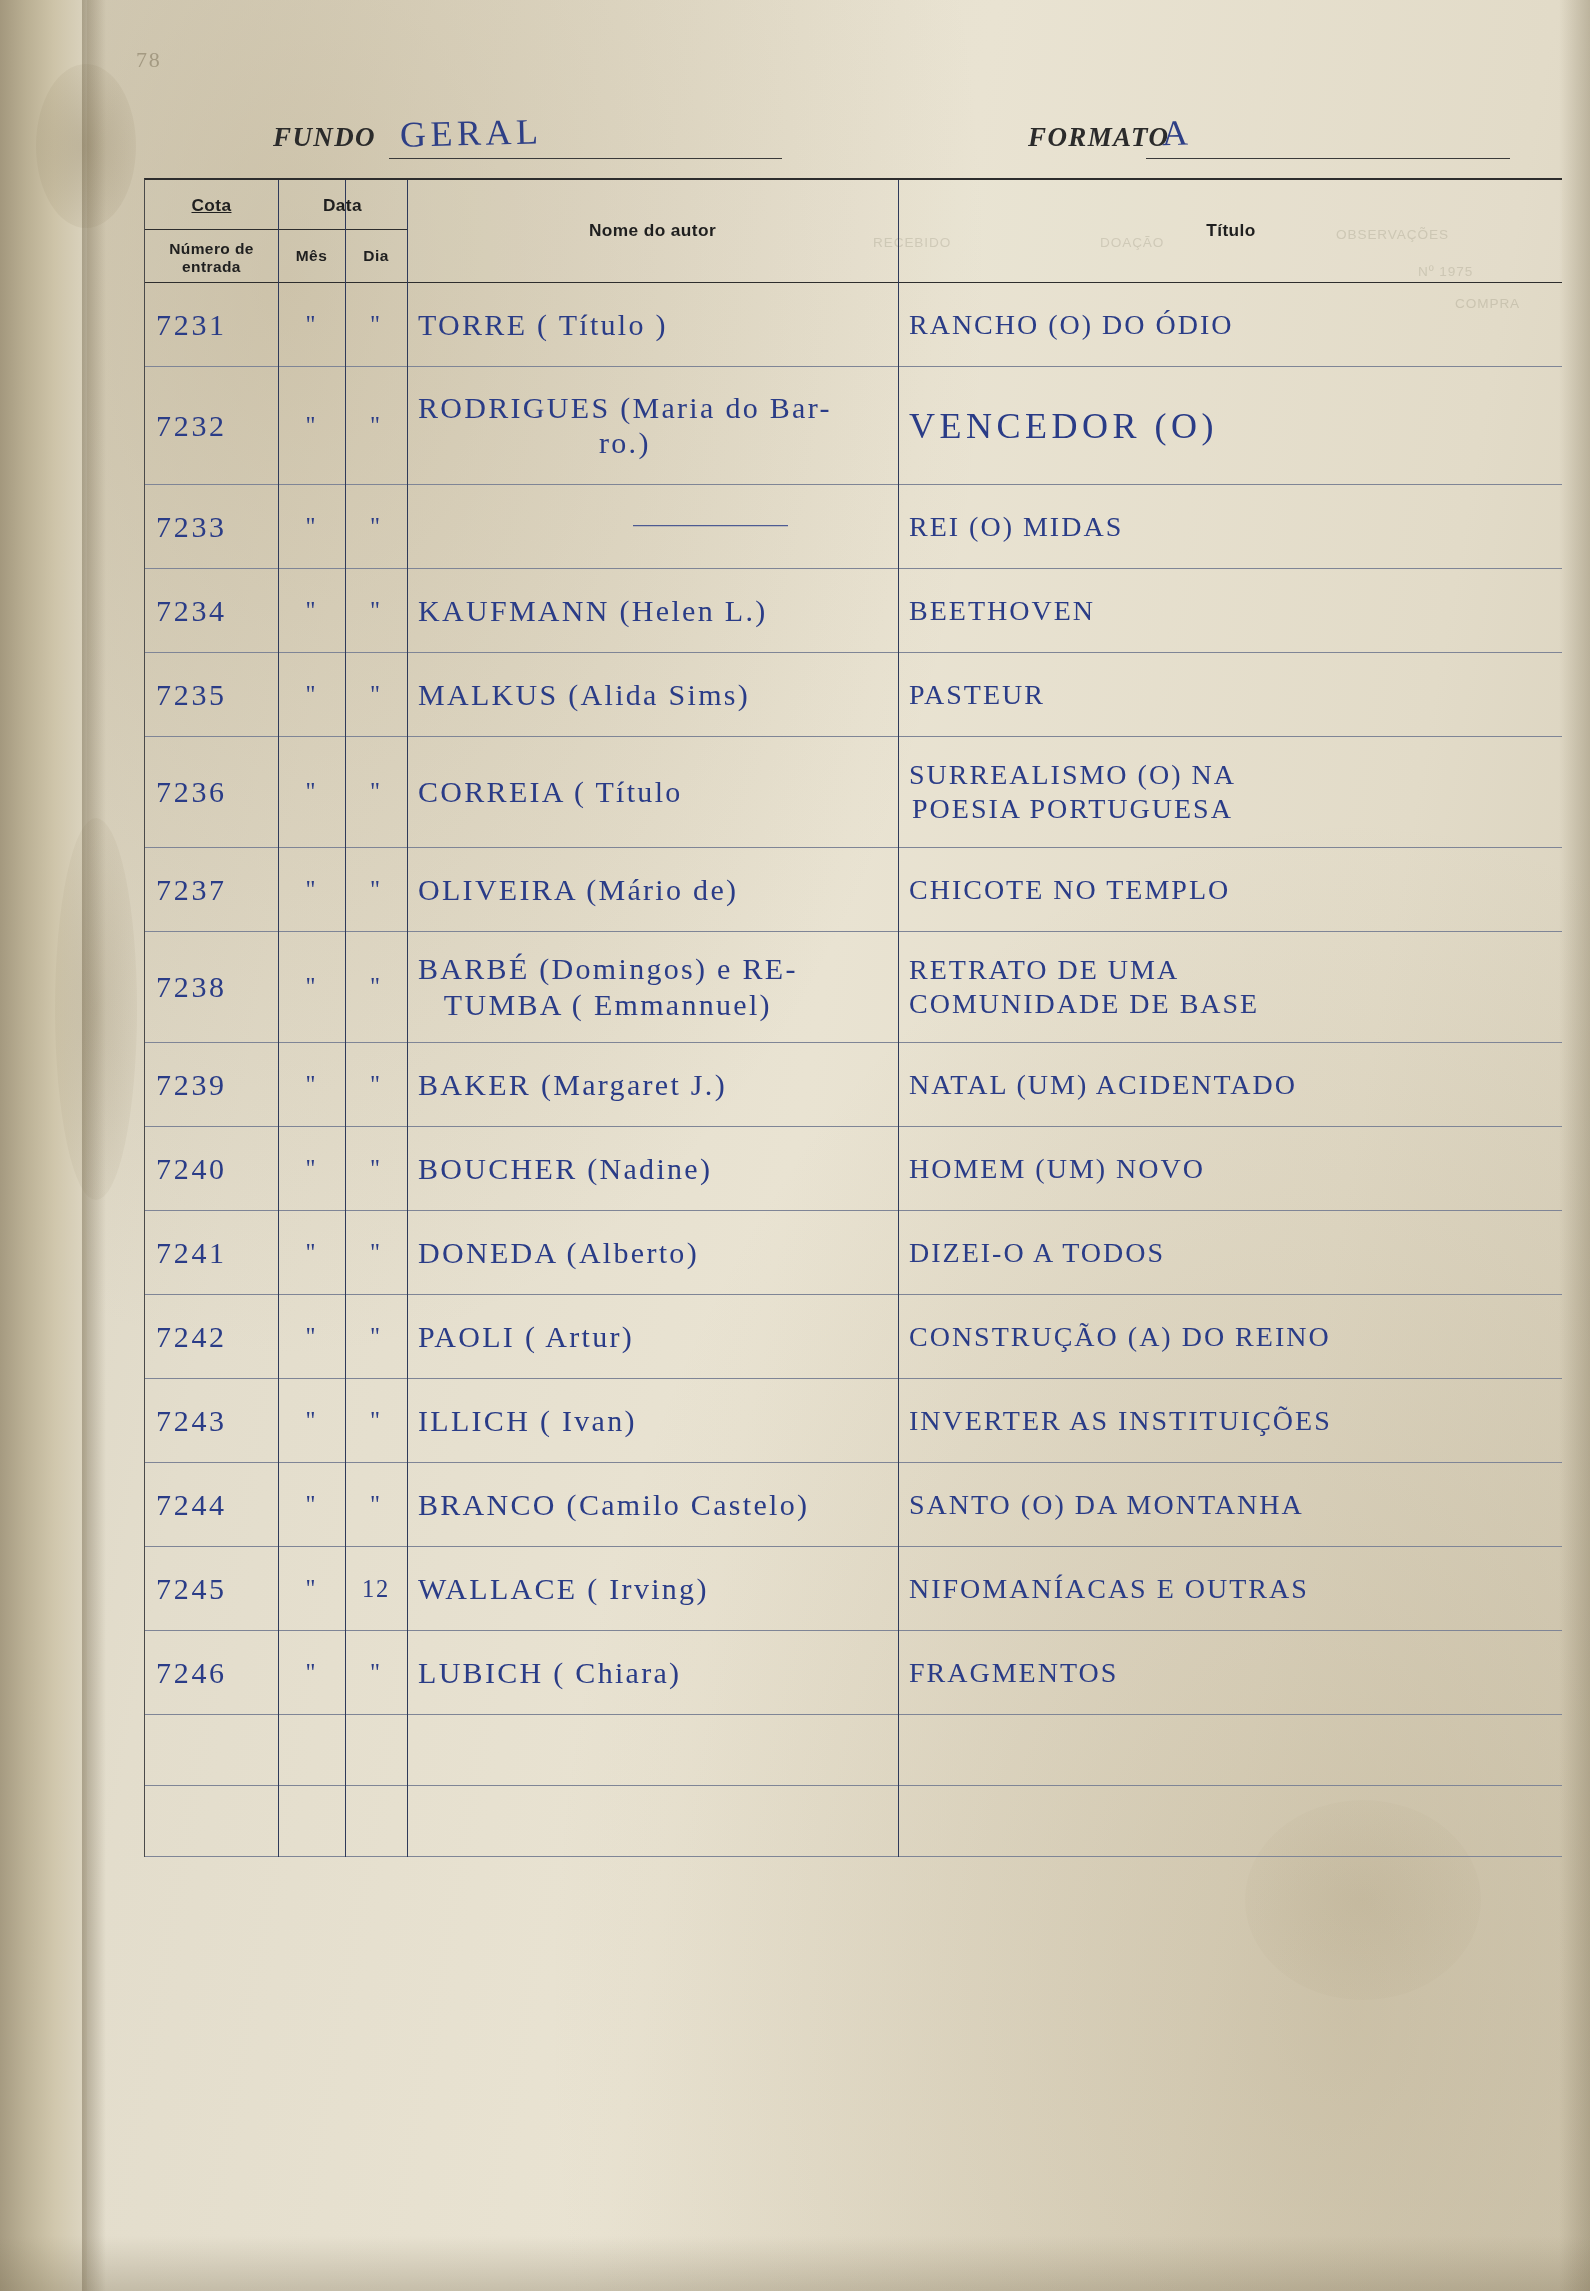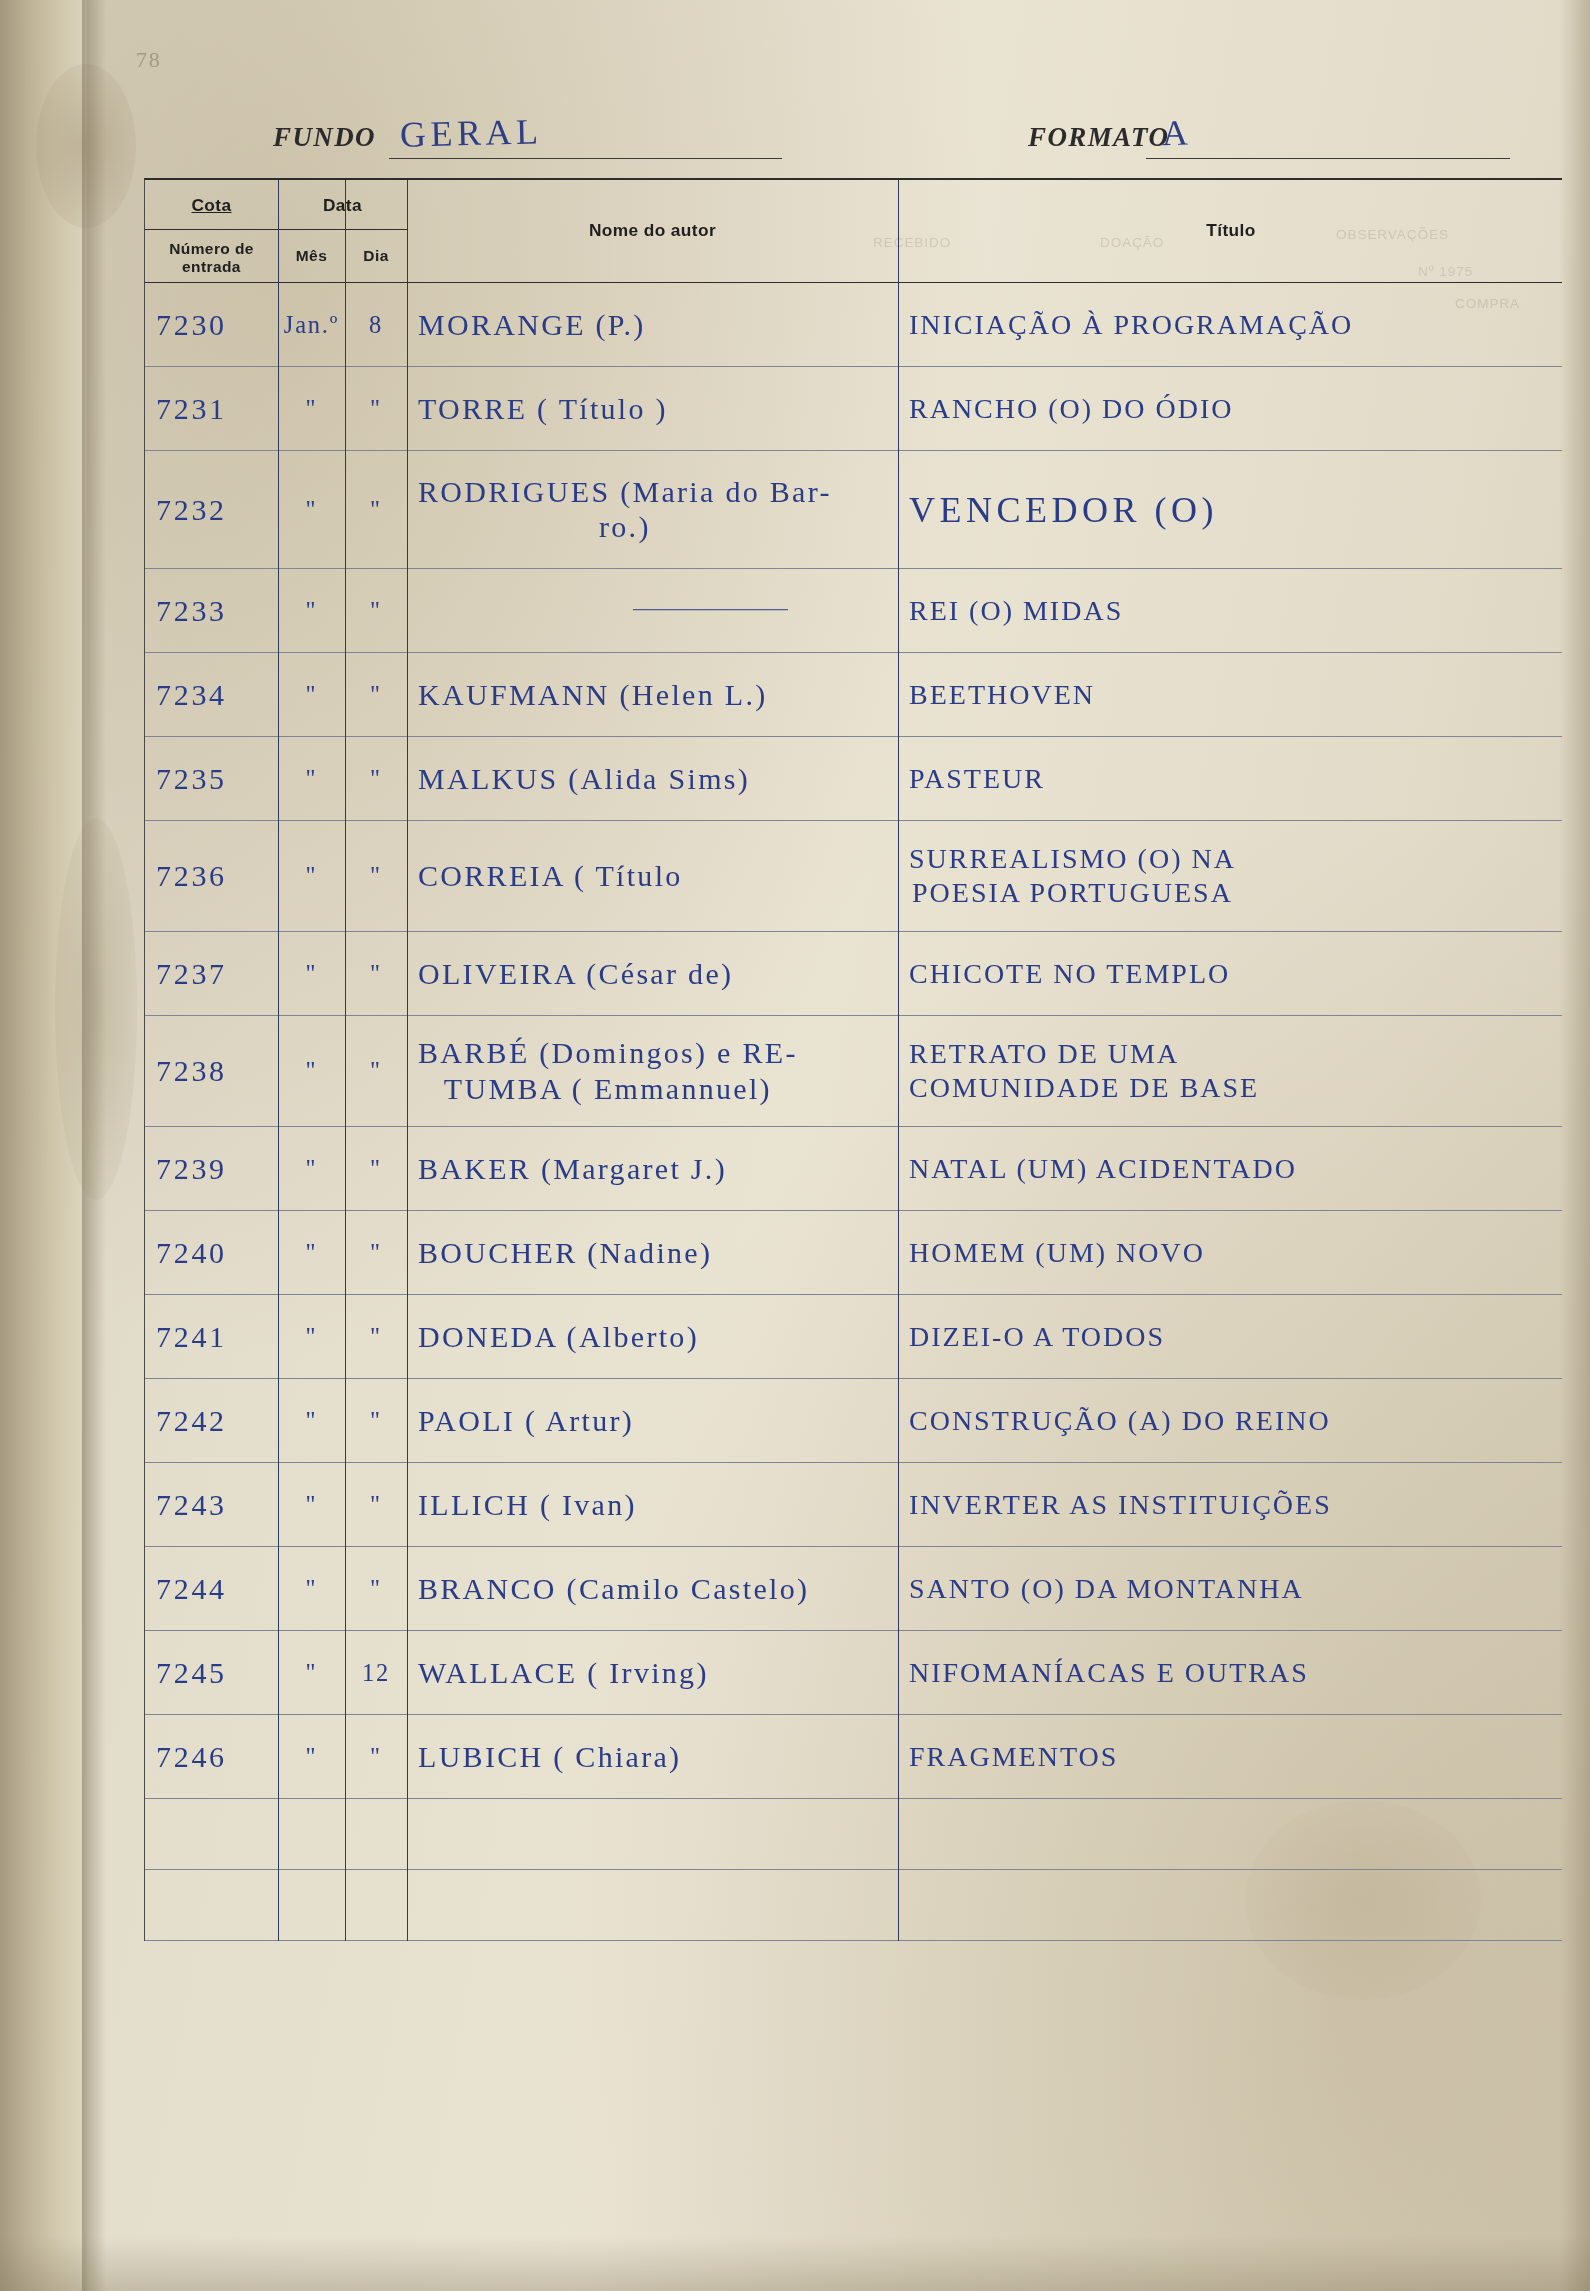--- a/index.html
+++ b/index.html
@@ -263,37 +263,20 @@
       </div>
 
       <div class="vline dark" style="left:133px;"></div>
       <div class="vline dark" style="left:200px;"></div>
       <div class="vline dark" style="left:262px;"></div>
       <div class="vline dark" style="left:753px;"></div>
 
       <div class="rows" id="rows">
           <div class="row" style="height: 84px;">
             <div class="cell" style="left: 0px; width: 133px;">
-              <span class="cell-inner hw hw-num tilt1">7230</span>
-            </div>
-            <div class="cell" style="left: 133px; width: 67px;">
-              <span class="cell-inner center hw hw-mes tilt2">Jan.º</span>
-            </div>
-            <div class="cell" style="left: 200px; width: 62px;">
-              <span class="cell-inner center hw hw-dia tilt3">8</span>
-            </div>
-            <div class="cell" style="left: 262px; width: 491px;">
-              <div class="cell-inner tilt4"><span class="hw hw-aut">MORANGE  (P.)</span></div>
-            </div>
-            <div class="cell" style="left: 753px; width: 666px;">
-              <div class="cell-inner tilt1"><span class="hw hw-tit">INICIAÇÃO À PROGRAMAÇÃO</span></div>
-            </div>
-          </div>
-          <div class="row" style="height: 84px;">
-            <div class="cell" style="left: 0px; width: 133px;">
               <span class="cell-inner hw hw-num tilt2">7231</span>
             </div>
             <div class="cell" style="left: 133px; width: 67px;">
               <span class="cell-inner center hw hw-mes tilt3">"</span>
             </div>
             <div class="cell" style="left: 200px; width: 62px;">
               <span class="cell-inner center hw hw-dia tilt4">"</span>
             </div>
             <div class="cell" style="left: 262px; width: 491px;">
               <div class="cell-inner tilt1"><span class="hw hw-aut">TORRE ( Título )</span></div>
@@ -391,21 +374,21 @@
             <div class="cell" style="left: 0px; width: 133px;">
               <span class="cell-inner hw hw-num tilt4">7237</span>
             </div>
             <div class="cell" style="left: 133px; width: 67px;">
               <span class="cell-inner center hw hw-mes tilt1">"</span>
             </div>
             <div class="cell" style="left: 200px; width: 62px;">
               <span class="cell-inner center hw hw-dia tilt2">"</span>
             </div>
             <div class="cell" style="left: 262px; width: 491px;">
-              <div class="cell-inner tilt3"><span class="hw hw-aut">OLIVEIRA (César de)</span></div>
+              <div class="cell-inner tilt3"><span class="hw hw-aut">OLIVEIRA (Mário de)</span></div>
             </div>
             <div class="cell" style="left: 753px; width: 666px;">
               <div class="cell-inner tilt4"><span class="hw hw-tit">CHICOTE  NO  TEMPLO</span></div>
             </div>
           </div>
           <div class="row" style="height: 111px;">
             <div class="cell" style="left: 0px; width: 133px;">
               <span class="cell-inner hw hw-num tilt1">7238</span>
             </div>
             <div class="cell" style="left: 133px; width: 67px;">

